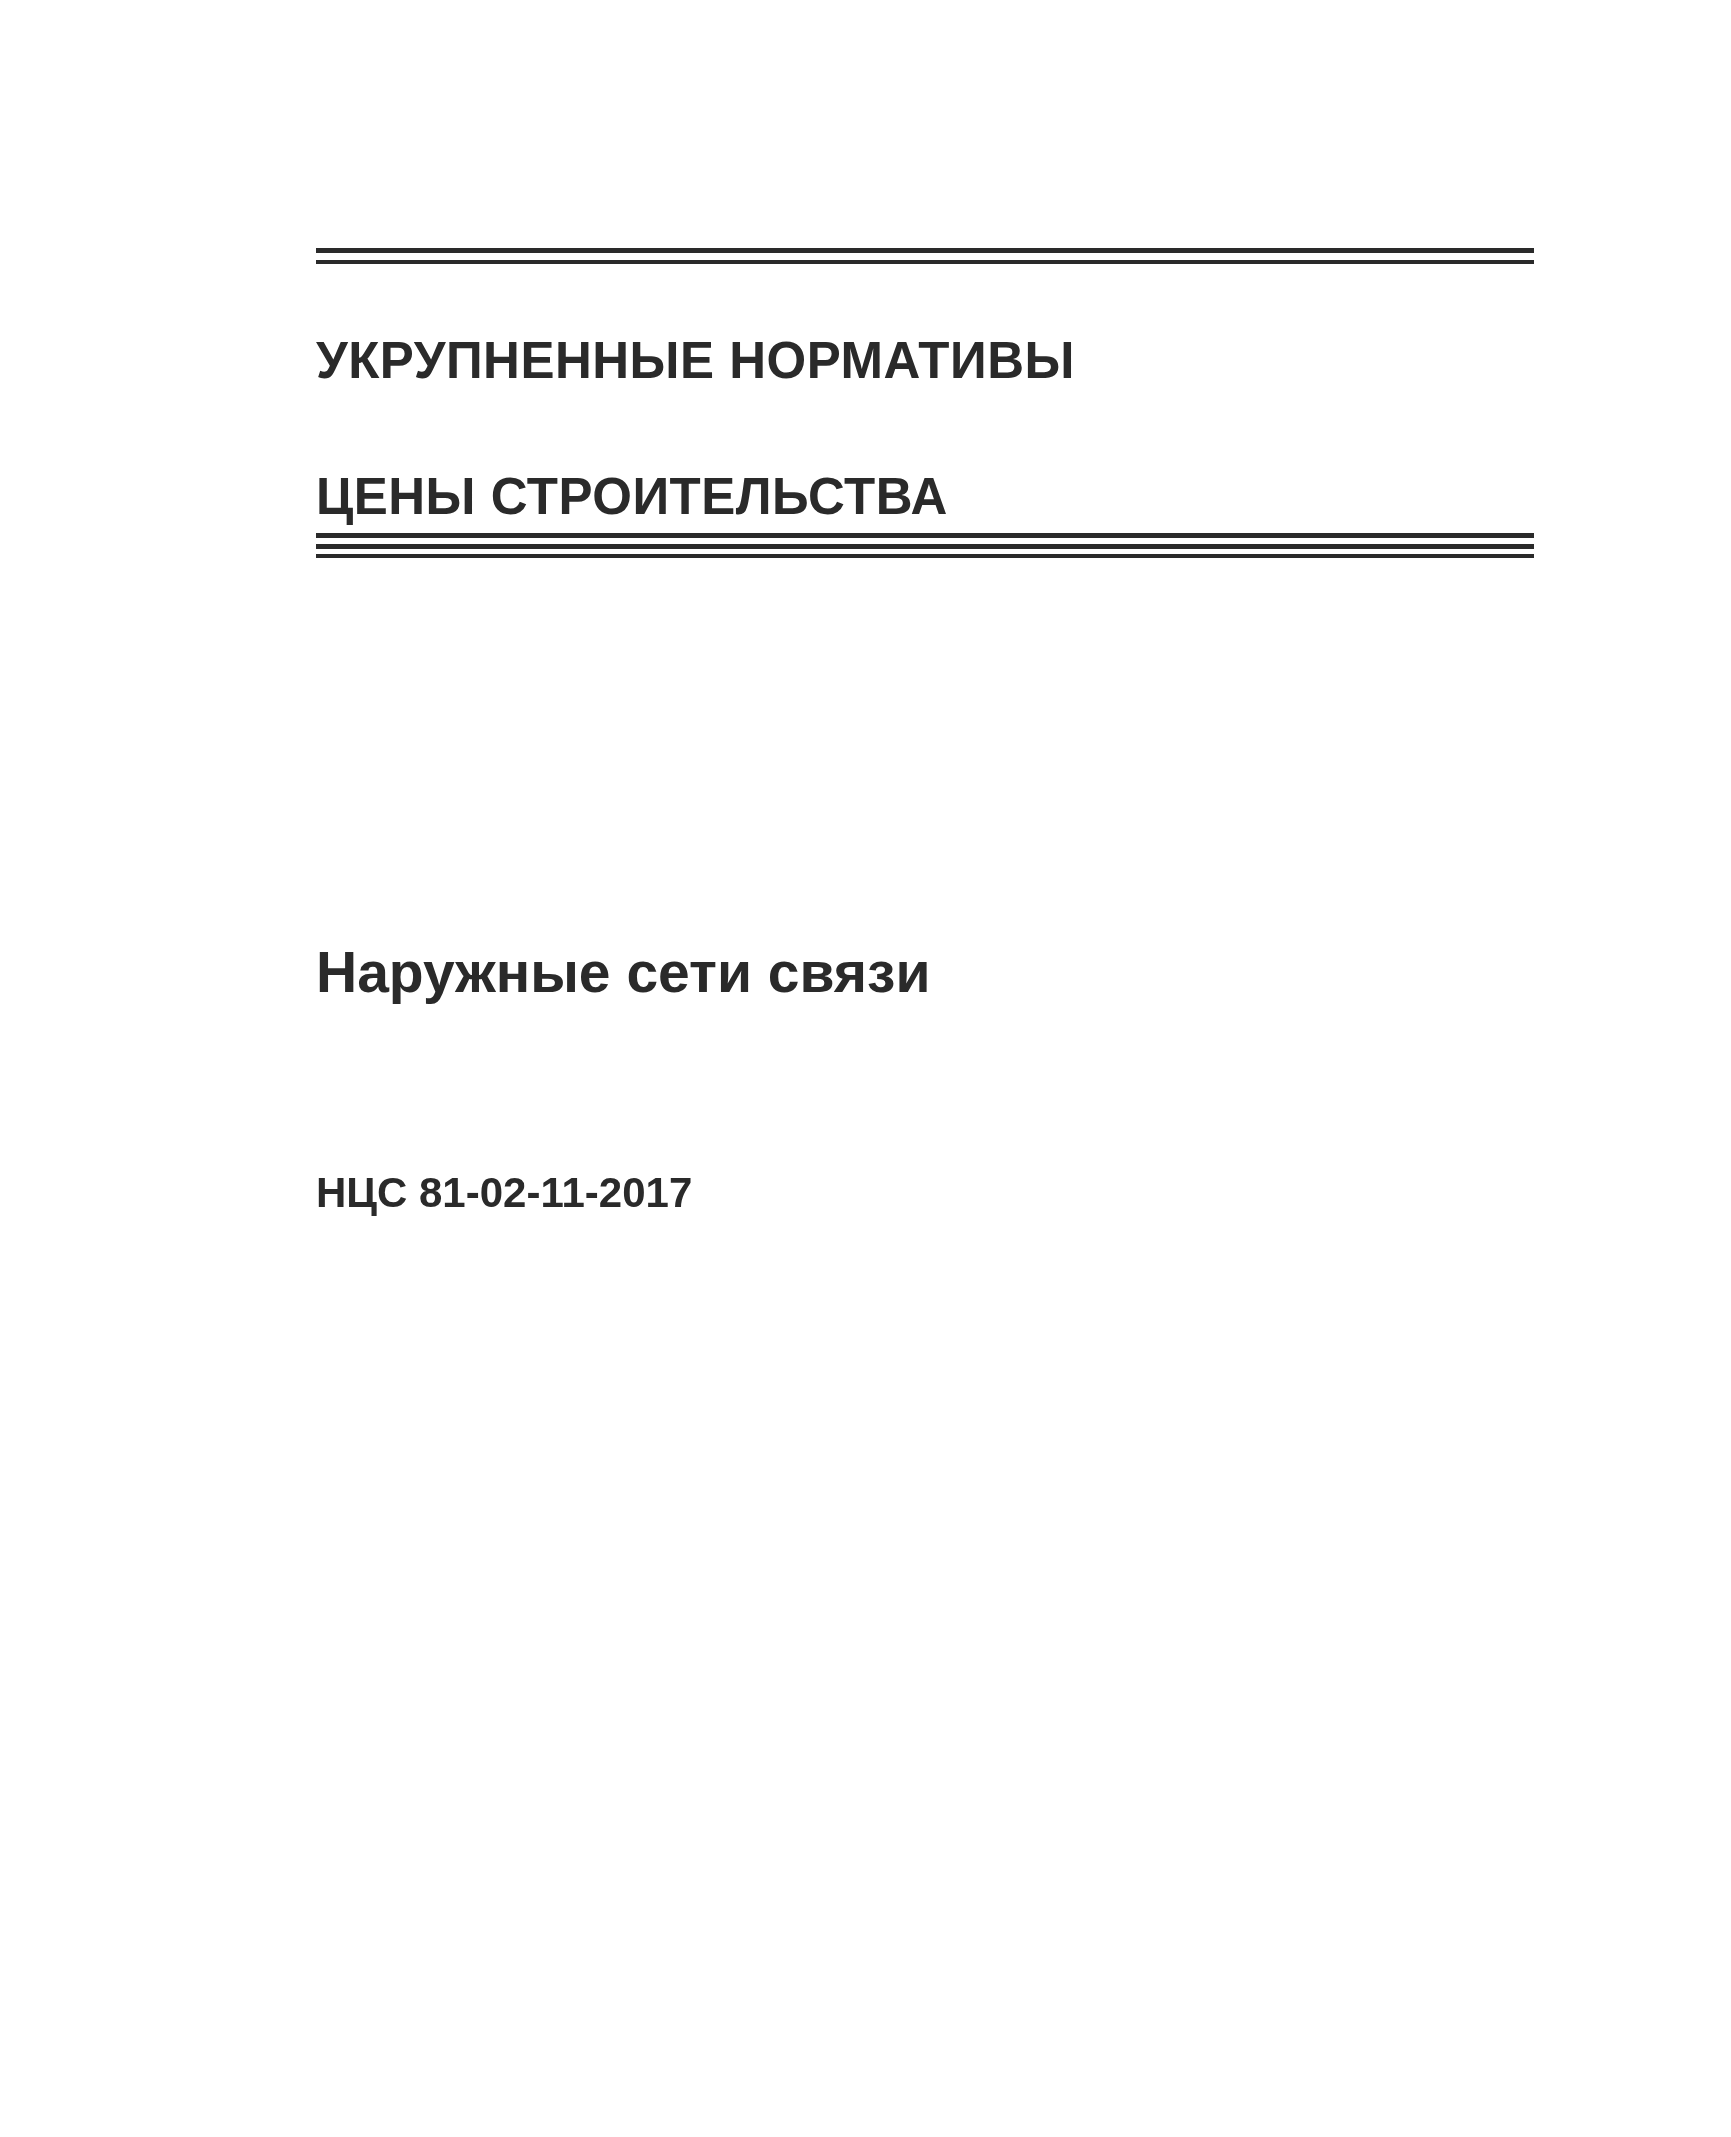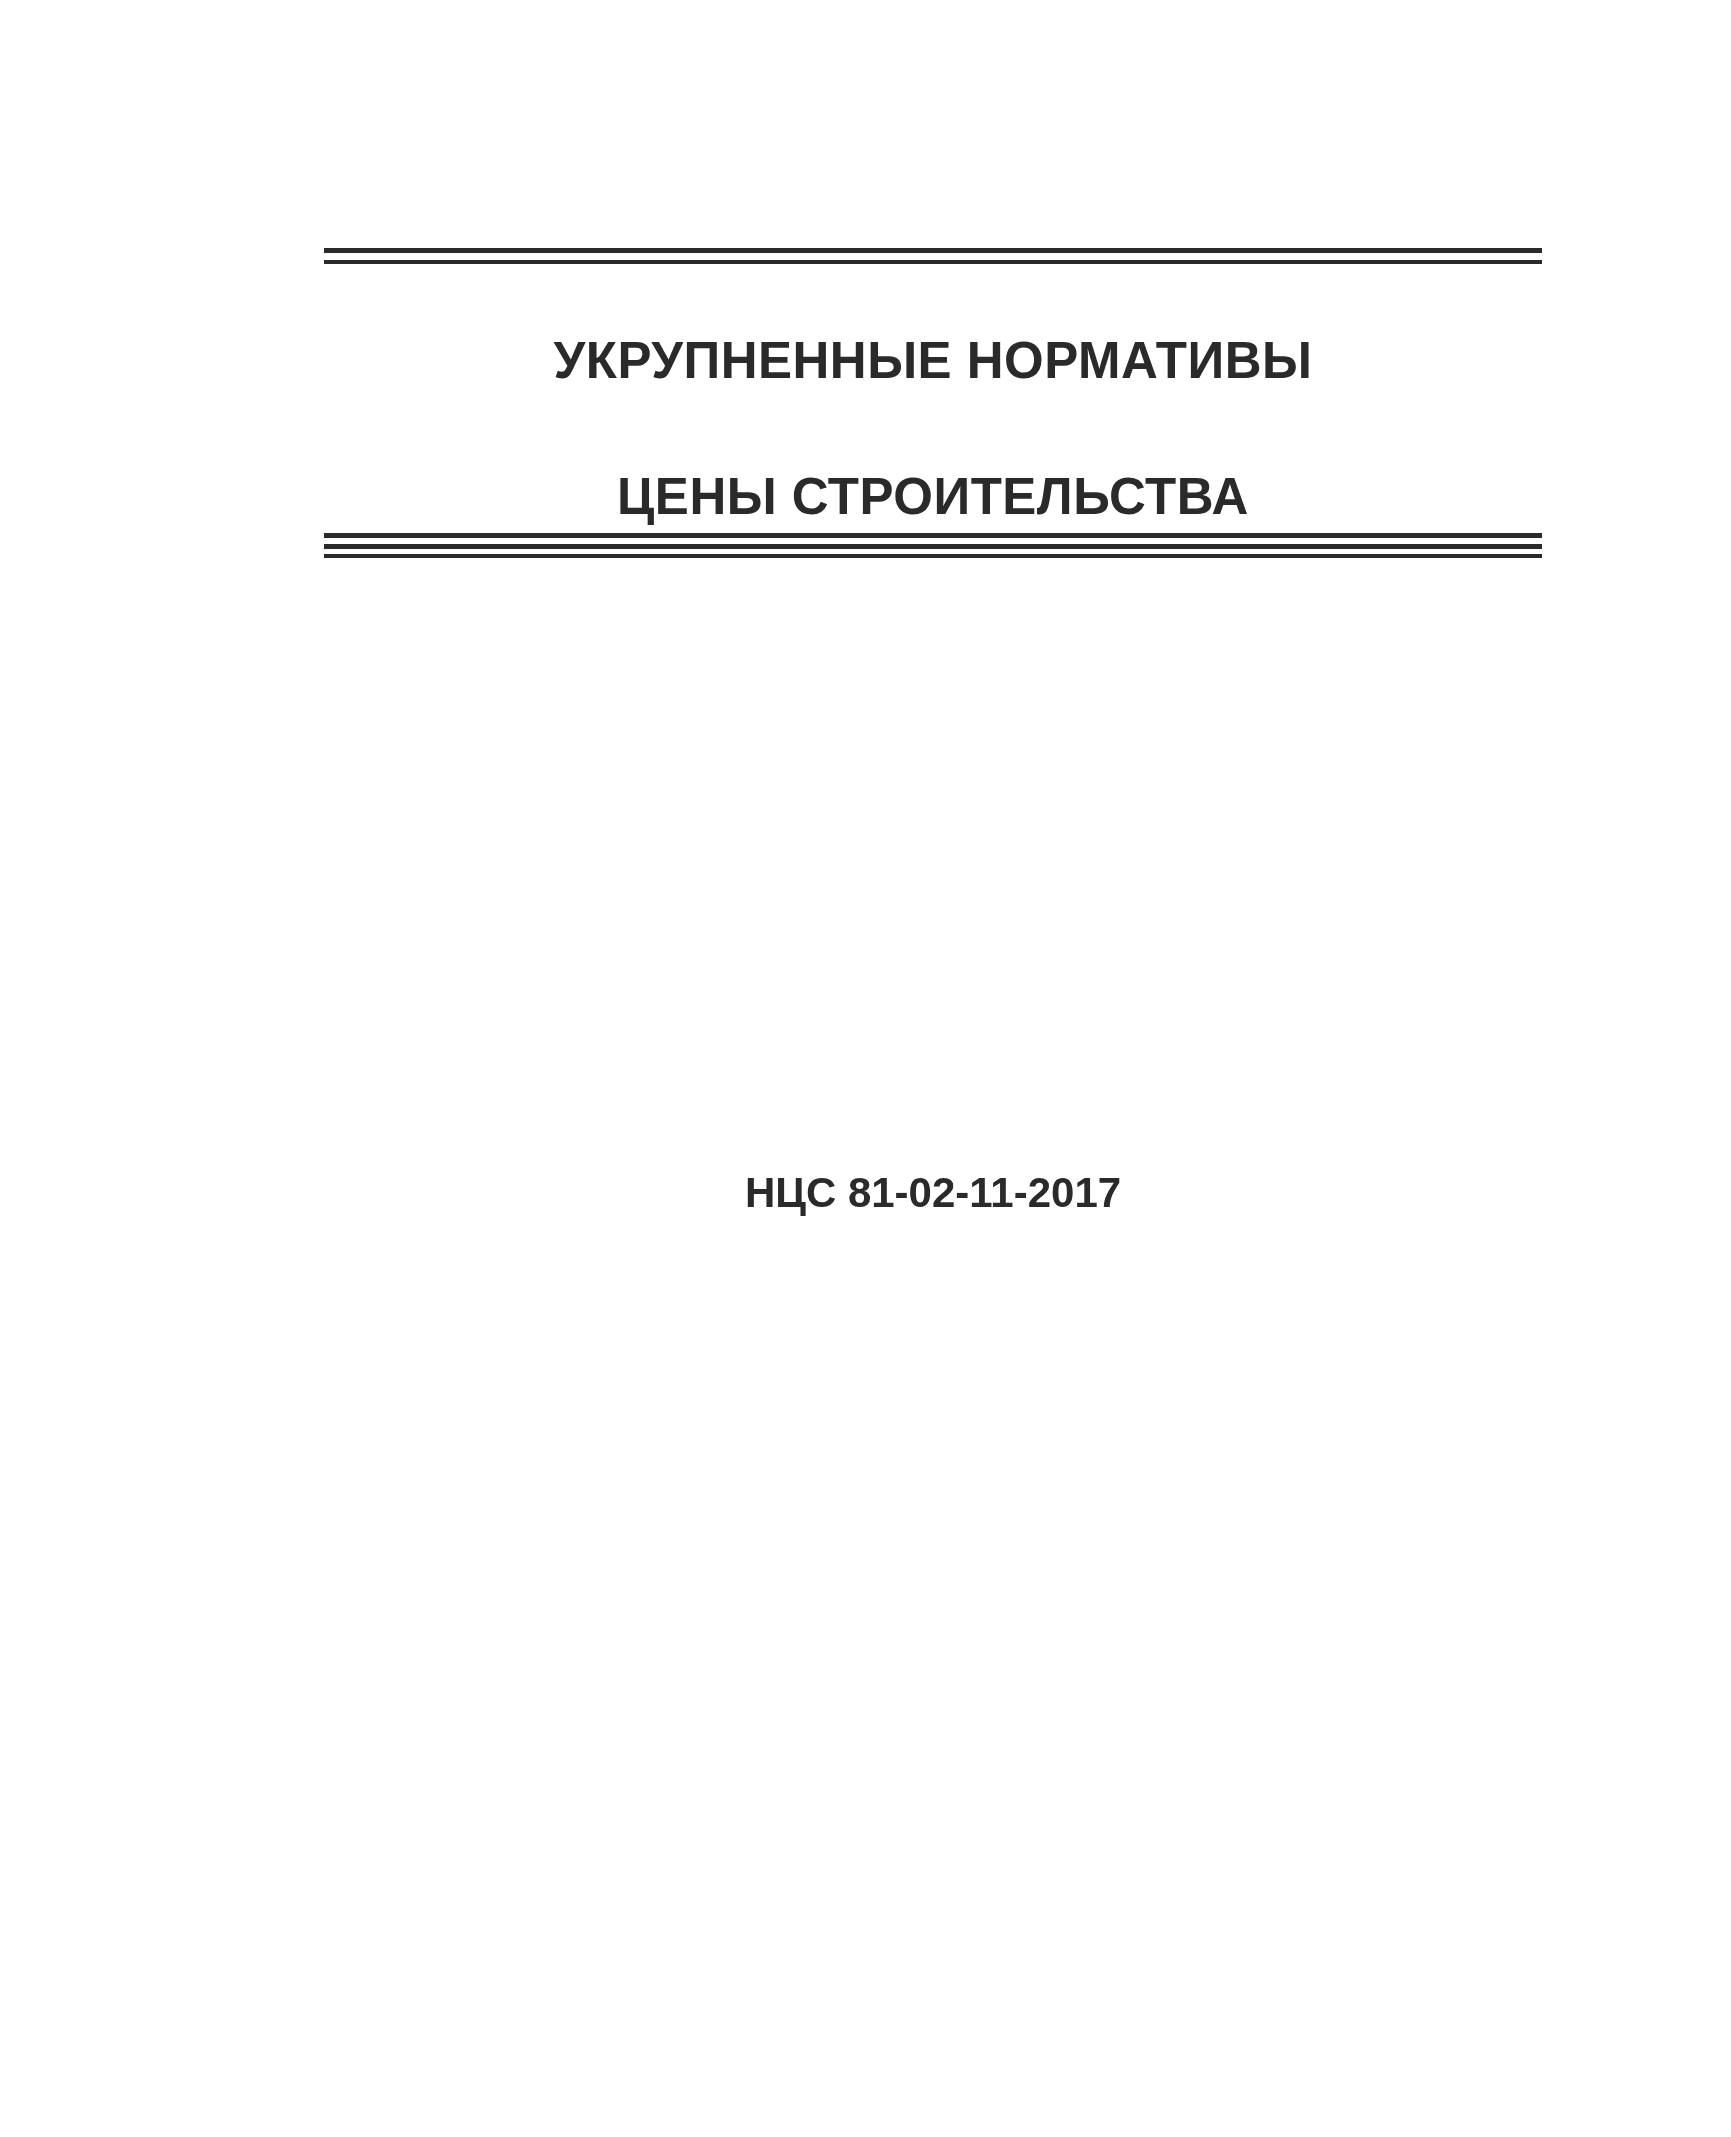--- a/index.html
+++ b/index.html
@@ -12,23 +12,23 @@
     width: 1732px;
     height: 2137px;
     background: #ffffff;
     overflow: hidden;
     font-family: "Liberation Sans", "DejaVu Sans", sans-serif;
     color: #2a2a2a;
   }
   
   .content-col {
     position: absolute;
-    left: 324px;
+    left: 316px;
     width: 1218px;
-    text-align: center;
+    text-align: left;
   }
   .rule-double {
     top: 248px;
     height: 7.3px;
     border-top: 5.5px solid #2a2a2a;
     border-bottom: 4.6px solid #2a2a2a;
   }
   .rule-triple {
     top: 533px;
   }
@@ -74,17 +74,18 @@
     <span>ЦЕНЫ СТРОИТЕЛЬСТВА</span>
   </div>
 
   <div class="content-col rule-triple">
     <div class="rline1"></div>
     <div class="rline2"></div>
     <div class="rline3"></div>
   </div>
 
 
+  <div class="content-col subtitle">Наружные сети связи</div>
 
   <div class="content-col doc-code">НЦС 81-02-11-2017</div>
 
 </div>
 
 
 </body></html>

